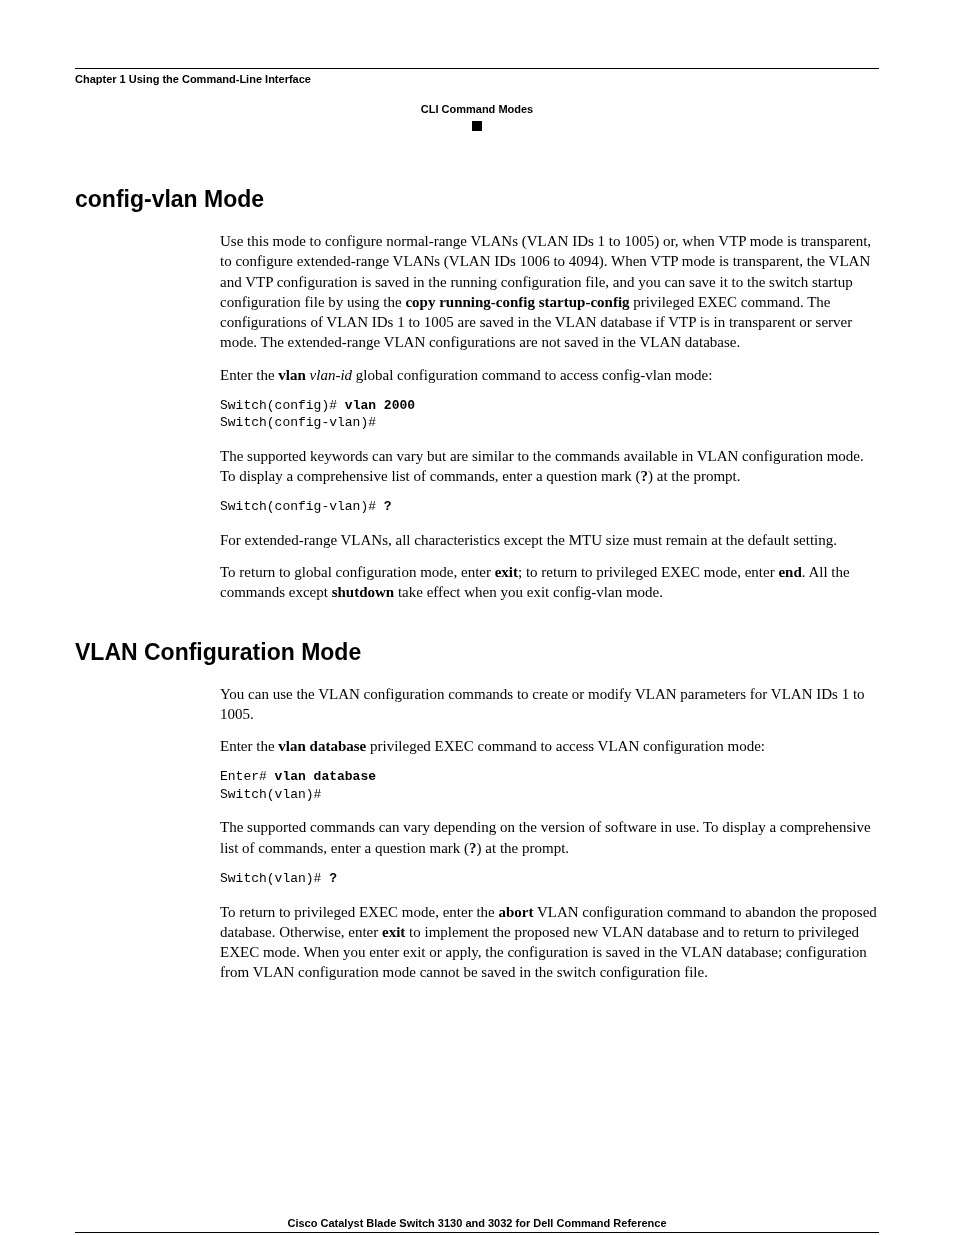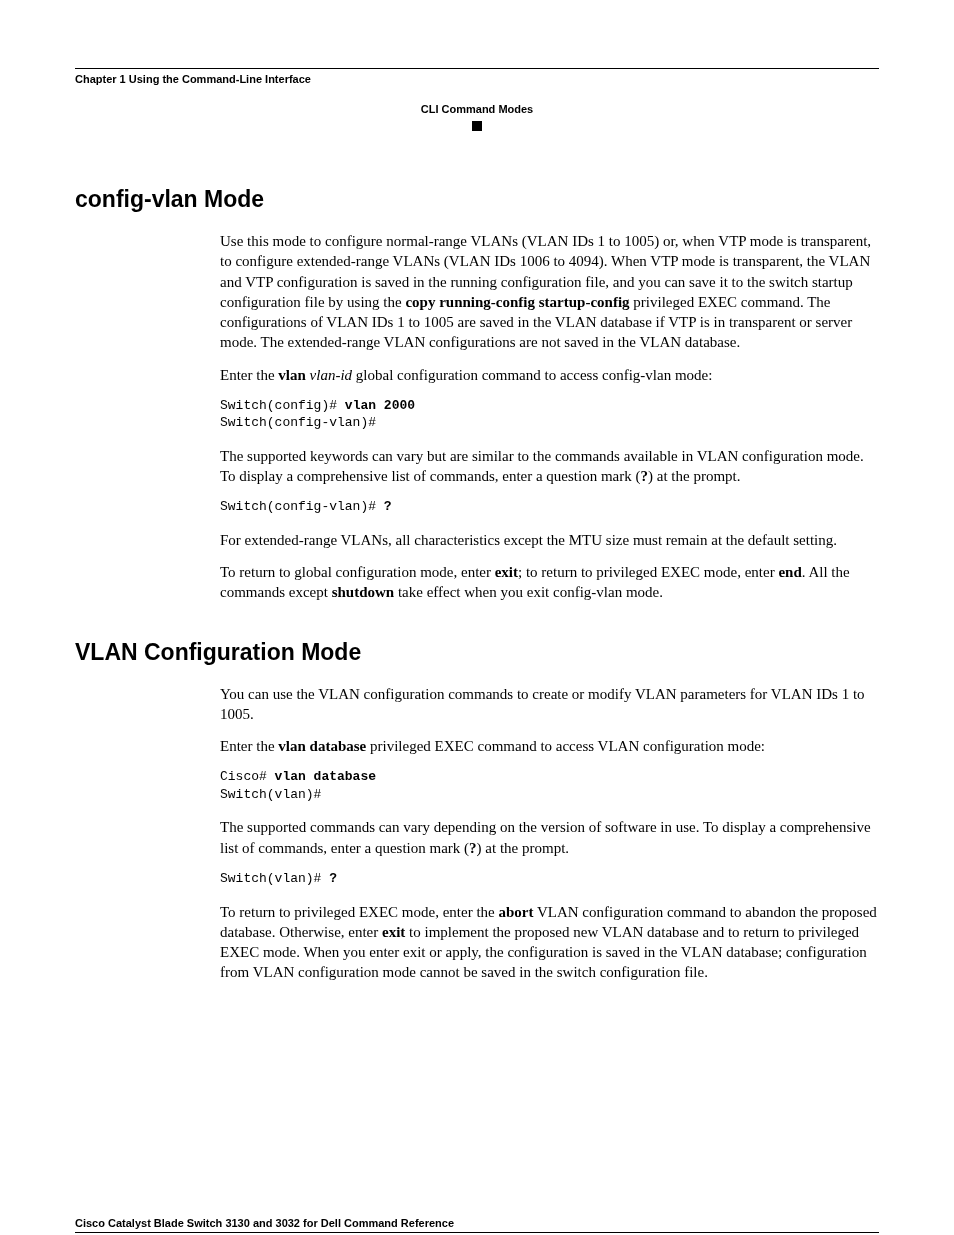--- a/index.html
+++ b/index.html
@@ -77,21 +77,21 @@
     margin-top: 36px;
   }
   .footer {
     position: absolute;
     bottom: 18px;
     left: 75px;
     right: 75px;
   }
   .footer-line {
     border-bottom: 1.5px solid #000;
-    text-align: left;
+    text-align: center;
     font-family: Arial, Helvetica, sans-serif;
     font-size: 11px;
     font-weight: bold;
     padding-bottom: 3px;
   }
   .footer-row {
     display: flex;
     justify-content: flex-start;
     align-items: center;
     margin-top: 4px;
@@ -145,21 +145,21 @@
       </p>
     </div>
 
     <div class="section2">
       <h2>VLAN Configuration Mode</h2>
       <div class="body-block">
         <p class="para">You can use the VLAN configuration commands to create or modify VLAN parameters for VLAN IDs 1 to 1005.</p>
         <p class="para">
           <span>Enter the </span><span class="bold">vlan database</span><span> privileged EXEC command to access VLAN configuration mode:</span>
         </p>
-        <div class="mono"><span>Cisco# </span><span class="bold">vlan database</span>
+        <div class="mono"><span>Enter# </span><span class="bold">vlan database</span>
 <span>Switch(vlan)#</span></div>
         <p class="para">
           <span>The supported commands can vary depending on the version of software in use. To display a comprehensive list of commands, enter a question mark (</span><span class="bold">?</span><span>) at the prompt.</span>
         </p>
         <div class="mono"><span>Switch(vlan)# </span><span class="bold">?</span></div>
         <p class="para">
           <span>To return to privileged EXEC mode, enter the </span><span class="bold">abort</span><span> VLAN configuration command to abandon the proposed database. Otherwise, enter </span><span class="bold">exit</span><span> to implement the proposed new VLAN database and to return to privileged EXEC mode. When you enter exit or apply, the configuration is saved in the VLAN database; configuration from VLAN configuration mode cannot be saved in the switch configuration file.</span>
         </p>
       </div>
     </div>

